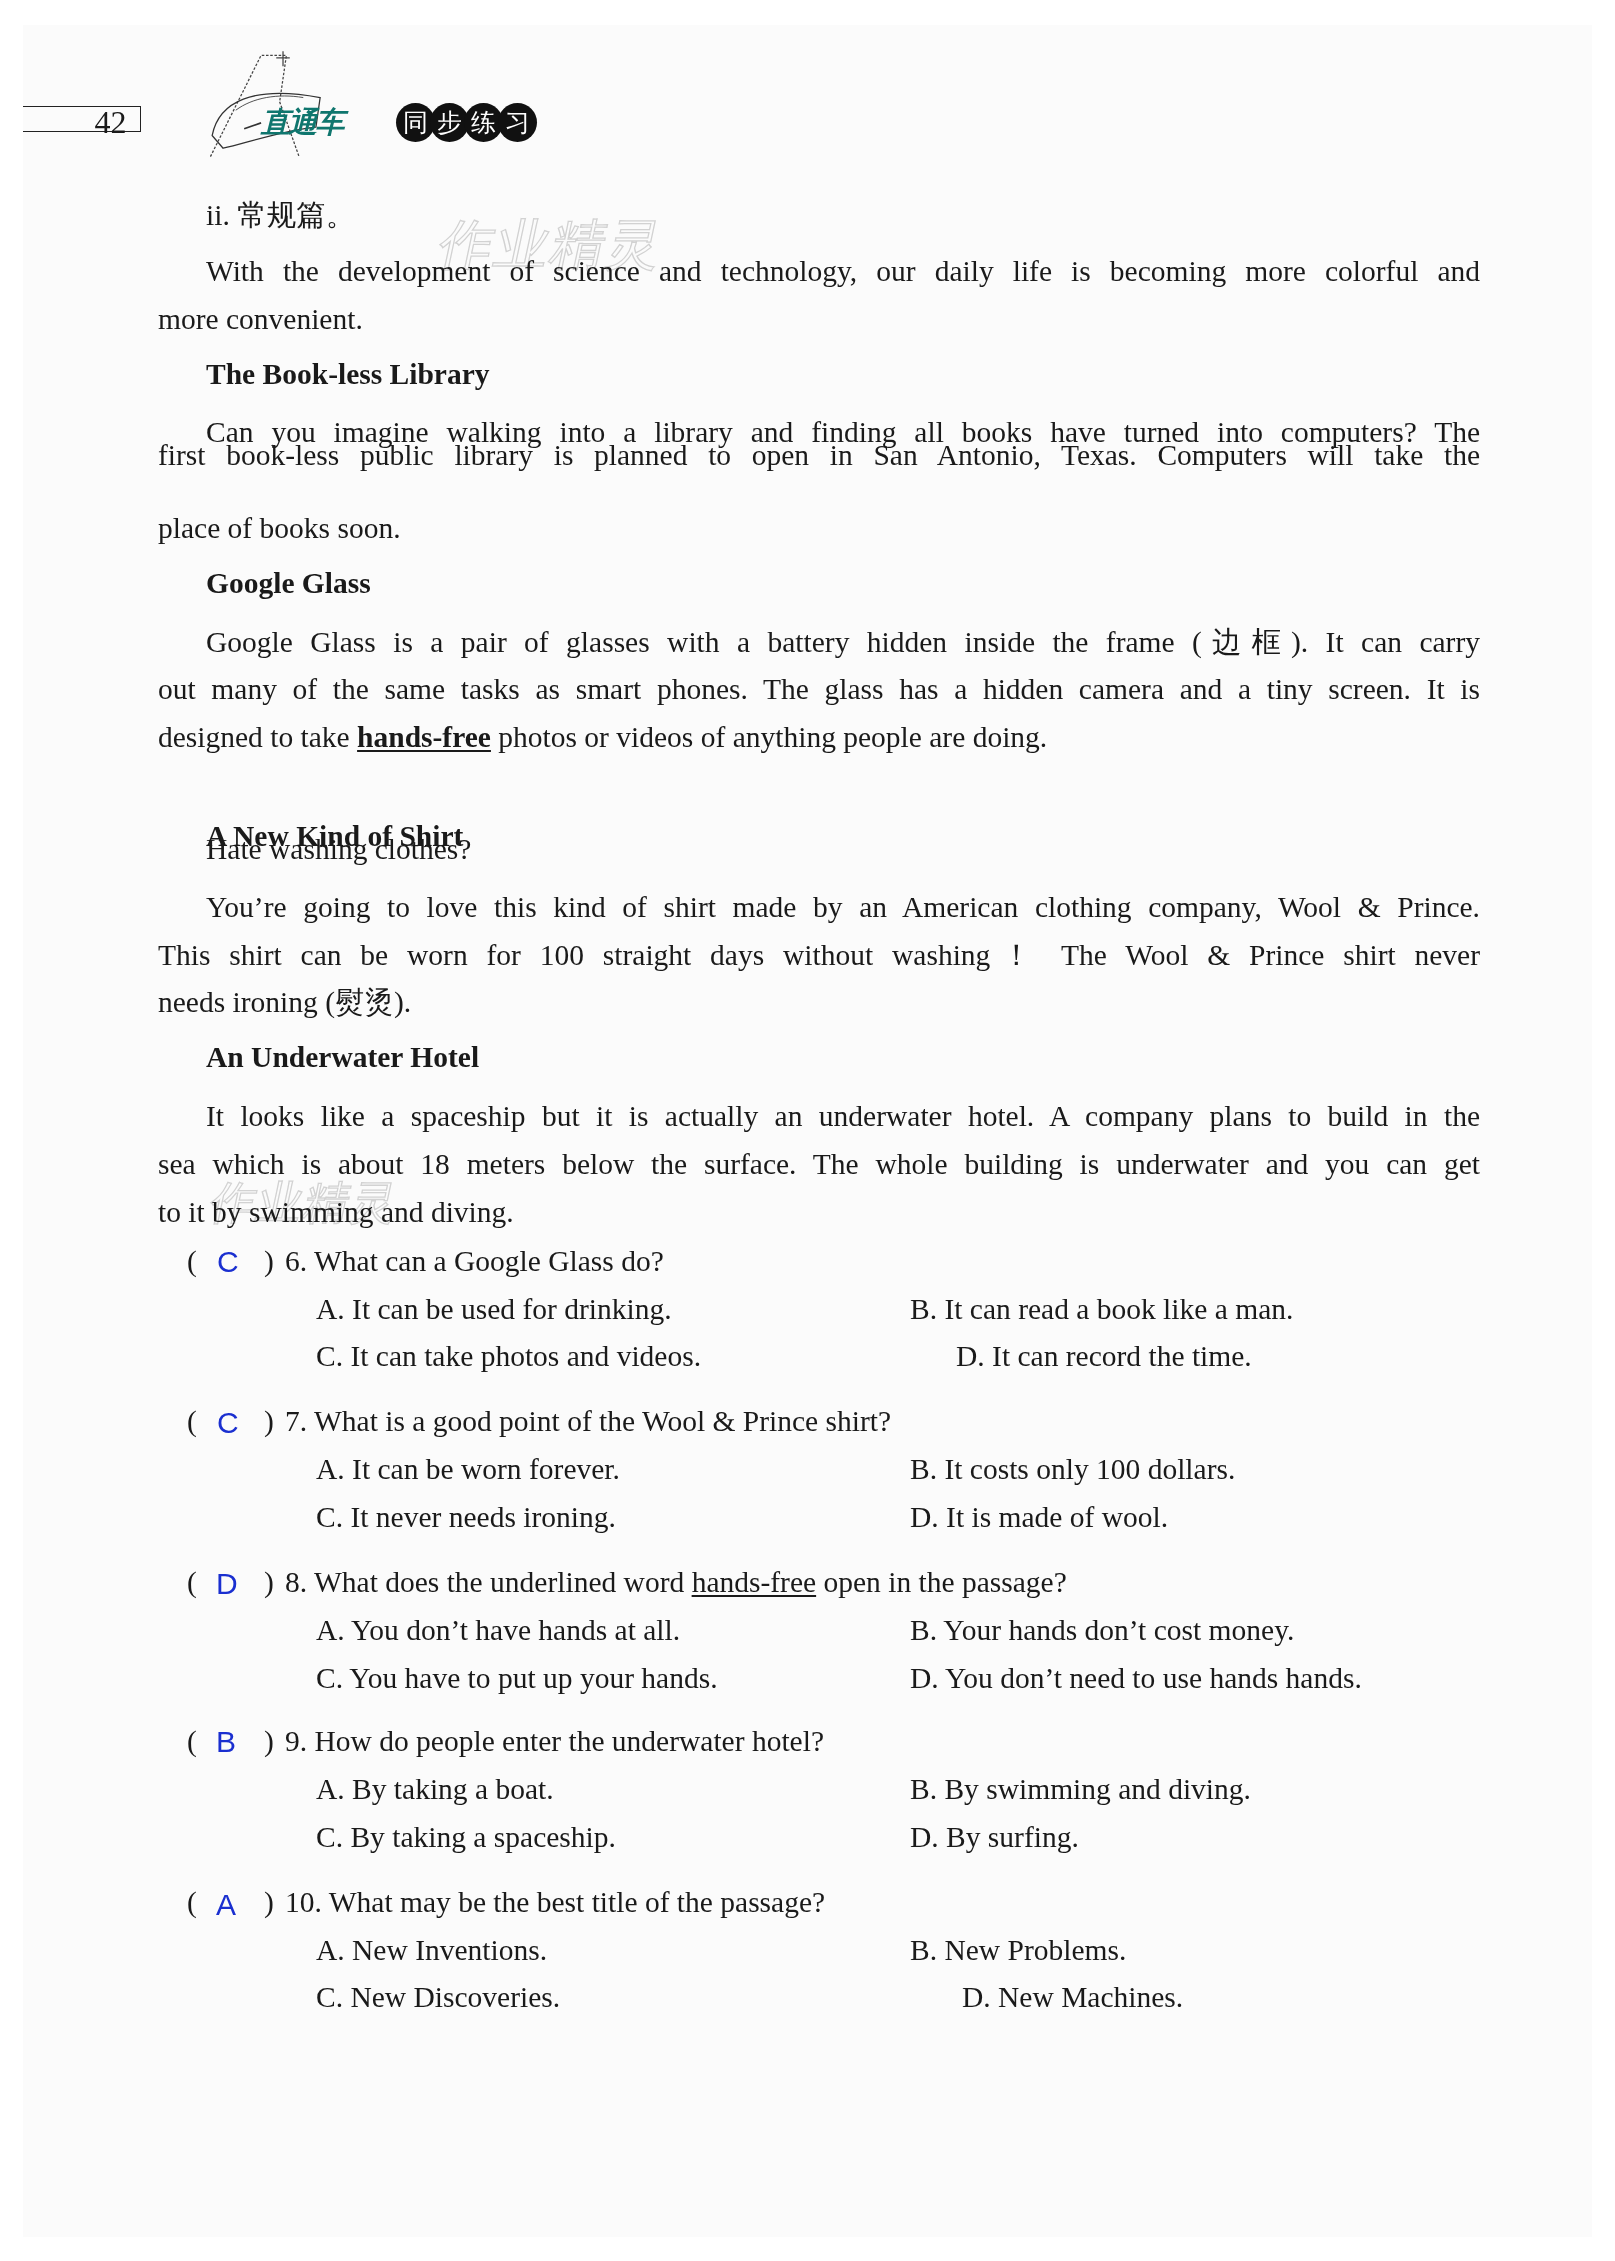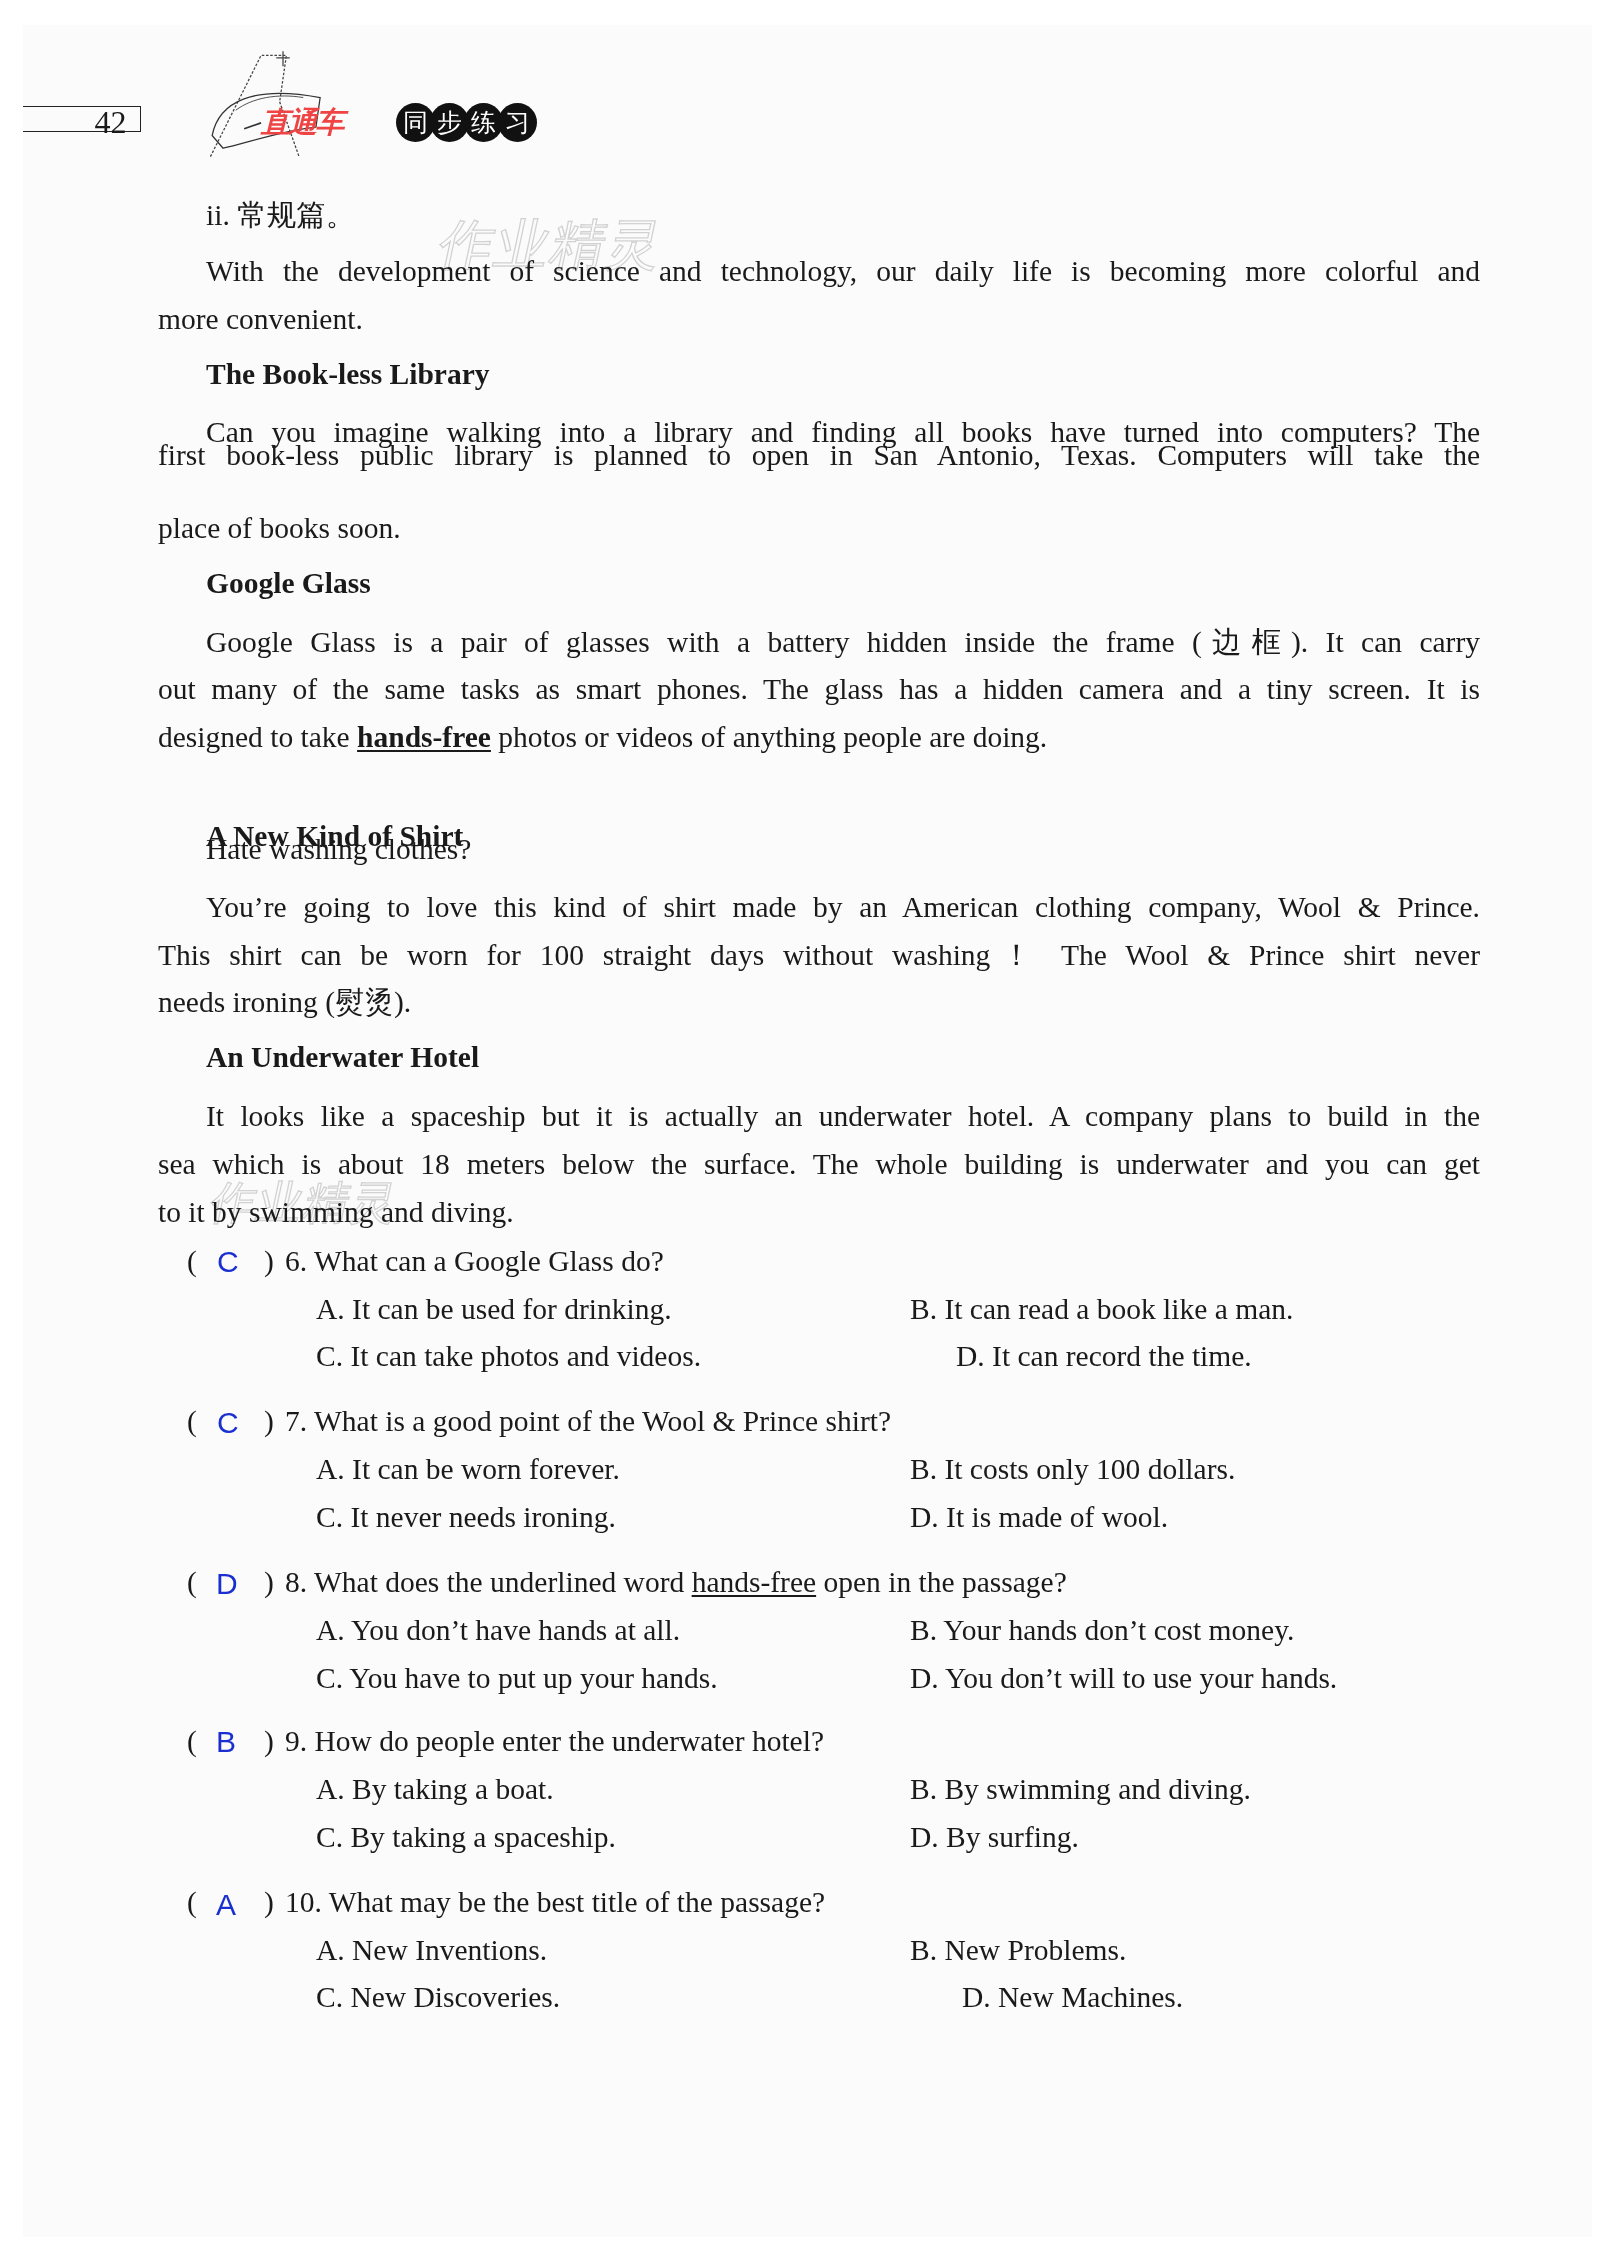--- a/index.html
+++ b/index.html
@@ -19,21 +19,21 @@
   .h { font-weight:bold; }
   .u { text-decoration:underline; text-decoration-thickness:1.7px; text-underline-offset:3.4px; }
   
   .pagenum-box {
     position:absolute; left:23px; top:106px; width:118px; height:26px;
     border-top:1.7px solid #222; border-bottom:1.7px solid #222; border-right:1.7px solid #222;
     box-sizing:border-box;
   }
   .pagenum { position:absolute; right:13.5px; top:-1.7px; font-size:32px; line-height:34px; }
   .logo { position:absolute; left:202px; top:51px; width:173px; height:110px; }
-  .logo-text { position:absolute; left:261px; top:103px; font-size:29px; font-weight:bold; font-style:italic; font-family:"DejaVu Sans",sans-serif; color:#ef4444; letter-spacing:-1.7px; }
+  .logo-text { position:absolute; left:261px; top:103px; font-size:29px; font-weight:bold; font-style:italic; font-family:"DejaVu Sans",sans-serif; color:#0f766e; letter-spacing:-1.7px; }
   .badges { position:absolute; left:396px; top:103px; display:flex; }
   .badge {
     width:39px; height:39px; border-radius:50%; background:#111; color:#fff;
     font-family:"DejaVu Sans",sans-serif; font-size:25px; line-height:39px; text-align:center;
     margin-right:-5px;
   }
   .paren { position:absolute; font-size:29.5px; line-height:34px; }
   .ans { position:absolute; font-size:30px; line-height:34px; color:#1a2fd0; font-family:"Liberation Sans","DejaVu Sans",sans-serif; }
   .watermark {
     position:absolute; font-family:"DejaVu Sans",sans-serif; font-size:54px; color:transparent;
@@ -116,21 +116,21 @@
 </div>
 
 <div>
   <span class="paren" style="left:187px;top:1565px;">(</span>
   <span class="ans" style="left:216px;top:1567px;">D</span>
   <span class="paren" style="left:264px;top:1565px;">)</span>
   <span class="line" style="left:285px;top:1565px;"><span>8.</span> <span>What does the underlined word </span><span class="u">hands-free</span><span> open in the passage?</span></span>
   <span class="line" style="left:316px;top:1613px;">A. You don’t have hands at all.</span>
   <span class="line" style="left:910px;top:1613px;">B. Your hands don’t cost money.</span>
   <span class="line" style="left:316px;top:1661px;">C. You have to put up your hands.</span>
-  <span class="line" style="left:910px;top:1661px;">D. You don’t will to use your hands.</span>
+  <span class="line" style="left:910px;top:1661px;">D. You don’t need to use hands hands.</span>
 </div>
 
 <div>
   <span class="paren" style="left:187px;top:1724px;">(</span>
   <span class="ans" style="left:216px;top:1725px;">B</span>
   <span class="paren" style="left:264px;top:1724px;">)</span>
   <span class="line" style="left:285px;top:1724px;"><span>9.</span> <span>How do people enter the underwater hotel?</span></span>
   <span class="line" style="left:316px;top:1772px;">A. By taking a boat.</span>
   <span class="line" style="left:910px;top:1772px;">B. By swimming and diving.</span>
   <span class="line" style="left:316px;top:1820px;">C. By taking a spaceship.</span>

